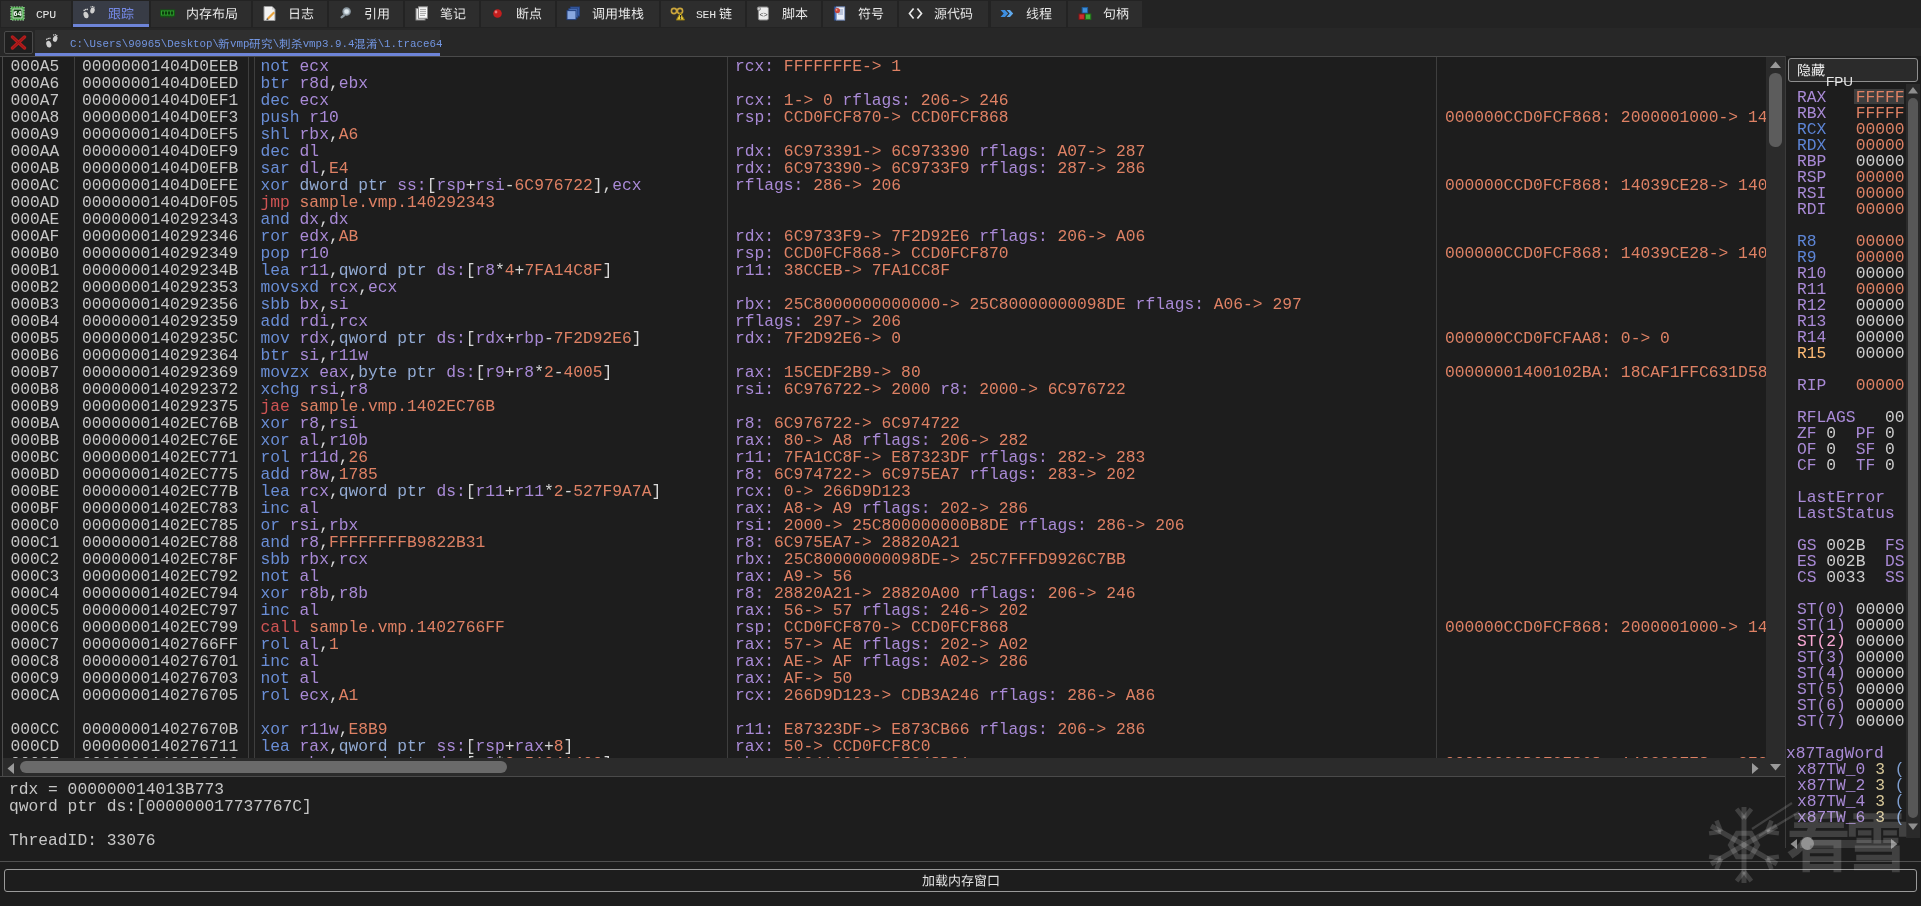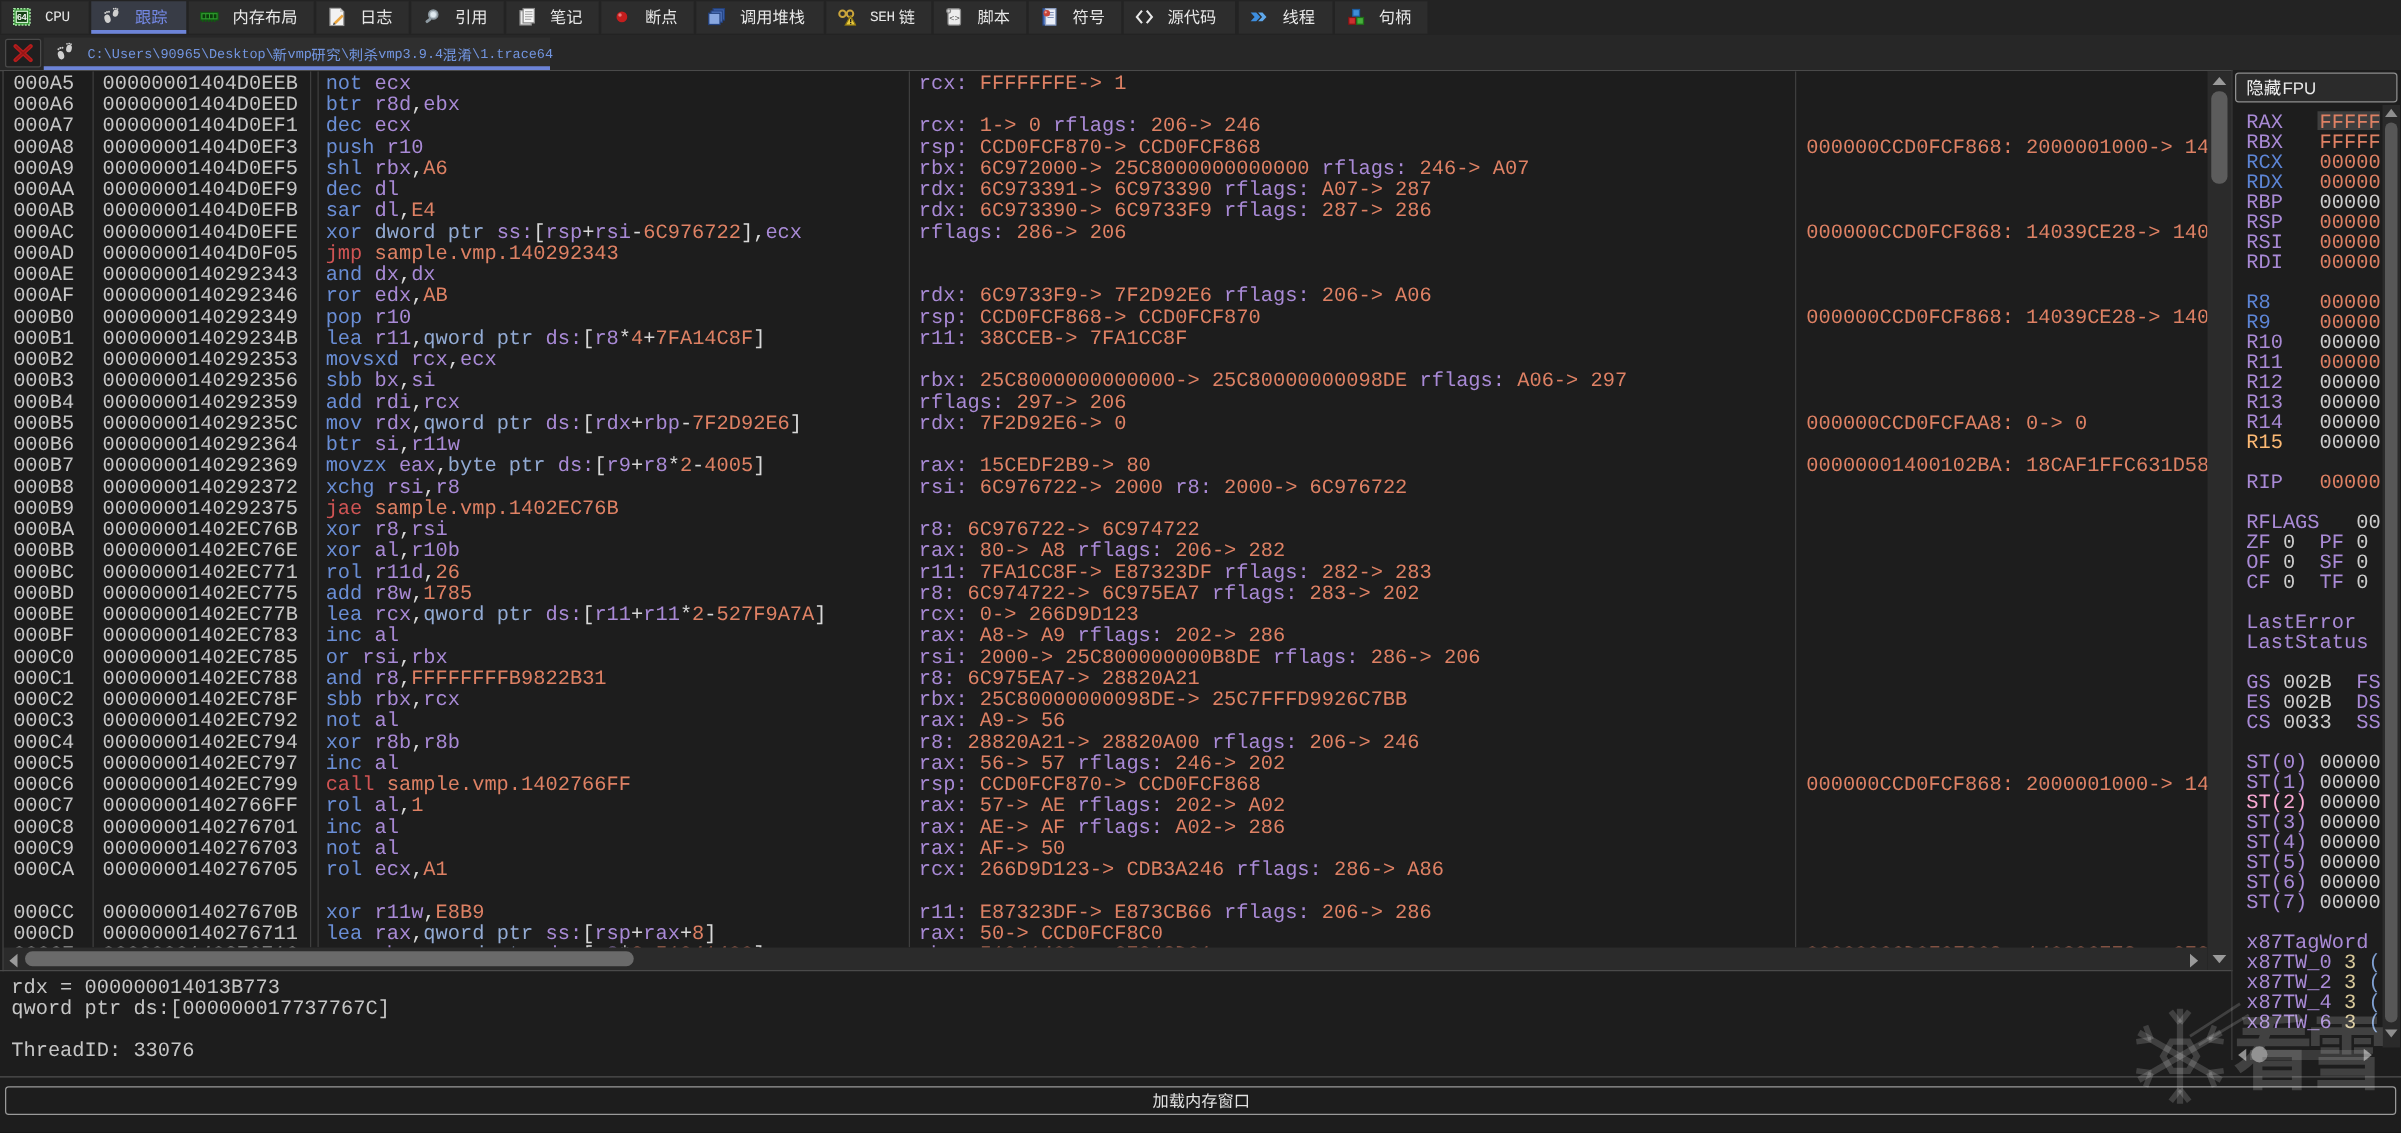--- a/index.html
+++ b/index.html
@@ -280,21 +280,21 @@
 <div class="abs" style="left:3px;top:57px;width:1763px;height:701px;overflow:hidden;background:#1d1d1d">
 <div class="abs" style="left:71px;top:0;width:1px;height:701px;background:#3e3e3e"></div>
 <div class="abs" style="left:245px;top:0;width:1px;height:701px;background:#3e3e3e"></div>
 <div class="abs" style="left:251px;top:0;width:1px;height:701px;background:#3e3e3e"></div>
 <div class="abs" style="left:724px;top:0;width:1px;height:701px;background:#3e3e3e"></div>
 <div class="abs" style="left:1433px;top:0;width:1px;height:701px;background:#3e3e3e"></div>
 <div class="r" style="top:1px"><span class="i">000A5</span><span class="a">00000001404D0EEB</span><span class="d"><b class="mn">not </b><b class="rg">ecx</b></span><span class="g"><b class="rg">rcx:</b><b class="nm"> FFFFFFFE-&gt; 1</b></span></div>
 <div class="r" style="top:18px"><span class="i">000A6</span><span class="a">00000001404D0EED</span><span class="d"><b class="mn">btr </b><b class="rg">r8d</b><b class="pu">,</b><b class="rg">ebx</b></span><span class="g"></span></div>
 <div class="r" style="top:35px"><span class="i">000A7</span><span class="a">00000001404D0EF1</span><span class="d"><b class="mn">dec </b><b class="rg">ecx</b></span><span class="g"><b class="rg">rcx:</b><b class="nm"> 1-&gt; 0 </b><b class="rg">rflags:</b><b class="nm"> 206-&gt; 246</b></span></div>
 <div class="r" style="top:52px"><span class="i">000A8</span><span class="a">00000001404D0EF3</span><span class="d"><b class="mn">push </b><b class="rg">r10</b></span><span class="g"><b class="rg">rsp:</b><b class="nm"> CCD0FCF870-&gt; CCD0FCF868</b></span><span class="m"><b class="nm">000000CCD0FCF868: 2000001000-&gt; 14039CE28</b></span></div>
-<div class="r" style="top:69px"><span class="i">000A9</span><span class="a">00000001404D0EF5</span><span class="d"><b class="mn">shl </b><b class="rg">rbx</b><b class="pu">,</b><b class="nm">A6</b></span><span class="g"><b class="rg">rbx:</b><b class="nm"> 6C972000-&gt; 25C8000000000000 </b><b class="rg">rflags:</b><b class="nm"> 246-&gt; A07</b></span></div>
+<div class="r" style="top:69px"><span class="i">000A9</span><span class="a">00000001404D0EF5</span><span class="d"><b class="mn">shl </b><b class="rg">rbx</b><b class="pu">,</b><b class="nm">A6</b></span></div>
 <div class="r" style="top:86px"><span class="i">000AA</span><span class="a">00000001404D0EF9</span><span class="d"><b class="mn">dec </b><b class="rg">dl</b></span><span class="g"><b class="rg">rdx:</b><b class="nm"> 6C973391-&gt; 6C973390 </b><b class="rg">rflags:</b><b class="nm"> A07-&gt; 287</b></span></div>
 <div class="r" style="top:103px"><span class="i">000AB</span><span class="a">00000001404D0EFB</span><span class="d"><b class="mn">sar </b><b class="rg">dl</b><b class="pu">,</b><b class="nm">E4</b></span><span class="g"><b class="rg">rdx:</b><b class="nm"> 6C973390-&gt; 6C9733F9 </b><b class="rg">rflags:</b><b class="nm"> 287-&gt; 286</b></span></div>
 <div class="r" style="top:120px"><span class="i">000AC</span><span class="a">00000001404D0EFE</span><span class="d"><b class="mn">xor </b><b class="pt">dword ptr </b><b class="rg">ss:</b><b class="pu">[</b><b class="rg">rsp</b><b class="pu">+</b><b class="rg">rsi</b><b class="pu">-</b><b class="nm">6C976722</b><b class="pu">],</b><b class="rg">ecx</b></span><span class="g"><b class="rg">rflags:</b><b class="nm"> 286-&gt; 206</b></span><span class="m"><b class="nm">000000CCD0FCF868: 14039CE28-&gt; 14039CE28</b></span></div>
 <div class="r" style="top:137px"><span class="i">000AD</span><span class="a">00000001404D0F05</span><span class="d"><b class="jm">jmp </b><b class="nm">sample.vmp.140292343</b></span><span class="g"></span></div>
 <div class="r" style="top:154px"><span class="i">000AE</span><span class="a">0000000140292343</span><span class="d"><b class="mn">and </b><b class="rg">dx</b><b class="pu">,</b><b class="rg">dx</b></span><span class="g"></span></div>
 <div class="r" style="top:171px"><span class="i">000AF</span><span class="a">0000000140292346</span><span class="d"><b class="mn">ror </b><b class="rg">edx</b><b class="pu">,</b><b class="nm">AB</b></span><span class="g"><b class="rg">rdx:</b><b class="nm"> 6C9733F9-&gt; 7F2D92E6 </b><b class="rg">rflags:</b><b class="nm"> 206-&gt; A06</b></span></div>
 <div class="r" style="top:188px"><span class="i">000B0</span><span class="a">0000000140292349</span><span class="d"><b class="mn">pop </b><b class="rg">r10</b></span><span class="g"><b class="rg">rsp:</b><b class="nm"> CCD0FCF868-&gt; CCD0FCF870</b></span><span class="m"><b class="nm">000000CCD0FCF868: 14039CE28-&gt; 14039CE28</b></span></div>
 <div class="r" style="top:205px"><span class="i">000B1</span><span class="a">000000014029234B</span><span class="d"><b class="mn">lea </b><b class="rg">r11</b><b class="pu">,</b><b class="pt">qword ptr </b><b class="rg">ds:</b><b class="pu">[</b><b class="rg">r8</b><b class="pu">*</b><b class="nm">4</b><b class="pu">+</b><b class="nm">7FA14C8F</b><b class="pu">]</b></span><span class="g"><b class="rg">r11:</b><b class="nm"> 38CCEB-&gt; 7FA1CC8F</b></span></div>
 <div class="r" style="top:222px"><span class="i">000B2</span><span class="a">0000000140292353</span><span class="d"><b class="mn">movsxd </b><b class="rg">rcx</b><b class="pu">,</b><b class="rg">ecx</b></span><span class="g"></span></div>
 <div class="r" style="top:239px"><span class="i">000B3</span><span class="a">0000000140292356</span><span class="d"><b class="mn">sbb </b><b class="rg">bx</b><b class="pu">,</b><b class="rg">si</b></span><span class="g"><b class="rg">rbx:</b><b class="nm"> 25C8000000000000-&gt; 25C80000000098DE </b><b class="rg">rflags:</b><b class="nm"> A06-&gt; 297</b></span></div>
@@ -356,21 +356,21 @@
         <path transform="translate(5000,0)" d="M124 738H879V-53H792V656H208V-57H124ZM162 111H851V28H162Z"></path>
       </g>
     </svg>
 <div class="abs" style="left:1788px;top:58px;width:130px;height:24px;background:#2b2b2b;border:1px solid #8f8f8f;border-radius:3px"></div>
 <svg width="28" height="15" style="position:absolute;left:1797px;top:63px;overflow:visible">
       <g fill="#f2f2f2" transform="translate(0,12.32) scale(0.014,-0.014)">
         <path transform="translate(0,0)" d="M409 597H901V248H404V311H826V534H409ZM478 168H551V22Q551 6 559 1Q567 -3 596 -3Q603 -3 620 -3Q637 -3 658 -3Q679 -3 698 -3Q716 -3 725 -3Q741 -3 749 2Q757 7 760 25Q764 43 765 80Q776 72 796 64Q816 56 831 53Q827 3 817 -24Q807 -51 787 -61Q767 -71 733 -71Q725 -71 705 -71Q685 -71 660 -71Q636 -71 616 -71Q596 -71 589 -71Q544 -71 520 -63Q496 -55 487 -35Q478 -14 478 22ZM387 172 450 145Q441 115 429 80Q417 44 402 10Q388 -25 371 -52L309 -12Q326 11 340 43Q355 75 367 109Q379 143 387 172ZM543 208 592 250Q620 232 650 209Q680 186 706 164Q733 141 750 124L700 75Q683 94 656 117Q630 141 600 165Q570 189 543 208ZM789 159 852 183Q875 153 896 118Q917 83 935 48Q952 13 962 -14L895 -42Q886 -14 869 21Q852 56 832 92Q811 128 789 159ZM432 456H865V395H432ZM79 798H315V725H152V-81H79ZM294 798H308L320 801L372 770Q358 729 342 682Q325 636 308 590Q291 544 274 504Q328 443 345 390Q362 336 362 290Q362 249 353 219Q343 188 322 173Q311 166 298 161Q284 157 269 154Q238 151 202 153Q201 167 196 188Q191 209 182 224Q199 223 213 222Q227 222 238 223Q258 224 269 232Q281 240 285 258Q290 276 290 298Q290 339 272 388Q254 437 202 495Q215 529 228 568Q241 606 254 644Q266 682 276 716Q287 750 294 776ZM557 760H775V698H509ZM539 832 614 819Q579 756 529 691Q478 627 411 570Q404 578 395 587Q386 596 376 605Q367 613 358 618Q420 666 466 724Q512 783 539 832ZM754 760H770L781 763L830 730Q813 701 789 669Q765 637 740 608Q715 579 693 557Q683 564 667 574Q652 584 640 590Q660 610 682 638Q703 666 722 695Q742 723 754 746Z"></path>
         <path transform="translate(1000,0)" d="M59 772H942V704H59ZM262 599H953V529H262ZM117 424H254V358H117ZM40 278H250V210H40ZM371 88H649V33H371ZM295 841H375V636H295ZM622 841H702V635H622ZM482 440H540V320H482ZM84 593H146V328H84ZM482 187H540V65H482ZM378 348H640V159H378V211H581V295H378ZM343 470H640V415H403V-26H343ZM225 599H294V318Q294 258 289 186Q284 113 269 43Q254 -27 223 -83Q217 -78 205 -71Q194 -64 182 -58Q170 -52 162 -49Q191 5 204 69Q218 133 222 198Q225 263 225 319ZM656 663H729Q730 493 743 367Q757 240 778 156Q800 72 825 31Q851 -11 877 -11Q888 -10 894 0Q901 11 905 38Q910 66 912 115Q924 104 940 94Q955 84 969 79Q964 12 952 -23Q940 -58 921 -71Q902 -83 871 -83Q822 -83 784 -33Q746 17 719 112Q692 208 676 347Q660 485 656 663ZM773 660 821 697Q847 681 875 660Q903 639 918 620L867 580Q853 598 826 621Q799 644 773 660ZM833 470 905 458Q867 278 792 141Q718 5 603 -83Q598 -76 587 -67Q576 -58 564 -48Q552 -39 543 -34Q659 45 729 174Q800 303 833 470ZM94 254H155V167Q155 131 149 87Q144 43 129 -1Q113 -46 82 -82Q73 -73 58 -63Q43 -54 32 -47Q59 -15 72 24Q86 62 90 100Q94 138 94 169Z"></path>
       </g>
     </svg>
-<span class="abs" style="left:1826px;top:63px;font-size:13.5px;line-height:15px;color:#e8e8e8;font-family:'Liberation Sans',sans-serif">FPU</span>
+<span class="abs" style="left:1826px;top:74px;font-size:13.5px;line-height:15px;color:#e8e8e8;font-family:'Liberation Sans',sans-serif">FPU</span>
 <div class="abs" style="left:1786px;top:84px;width:118px;height:752px;overflow:hidden">
 <div class="abs" style="left:68px;top:5px;width:50px;height:15px;background:#3e3e3e"></div>
 <div class="rrow" style="left:11px;top:6px"><b style="color:#a98ad6">RAX   </b><b style="color:#de8164">FFFFFFFFFFFFFFFE</b></div>
 <div class="rrow" style="left:11px;top:22px"><b style="color:#a98ad6">RBX   </b><b style="color:#de8164">FFFFFFFFFFFFFFFF</b></div>
 <div class="rrow" style="left:11px;top:38px"><b style="color:#5d85d6">RCX   </b><b style="color:#de8164">0000000000000000</b></div>
 <div class="rrow" style="left:11px;top:54px"><b style="color:#5d85d6">RDX   </b><b style="color:#de8164">0000000000000000</b></div>
 <div class="rrow" style="left:11px;top:70px"><b style="color:#a98ad6">RBP   </b><b style="color:#cccccc">0000000000000000</b></div>
 <div class="rrow" style="left:11px;top:86px"><b style="color:#a98ad6">RSP   </b><b style="color:#de8164">0000000000000000</b></div>
 <div class="rrow" style="left:11px;top:102px"><b style="color:#a98ad6">RSI   </b><b style="color:#de8164">0000000000000000</b></div>
 <div class="rrow" style="left:11px;top:118px"><b style="color:#a98ad6">RDI   </b><b style="color:#de8164">0000000000000000</b></div>
@@ -393,21 +393,21 @@
 <div class="rrow" style="left:11px;top:470px"><b style="color:#a98ad6">ES</b><b style="color:#cccccc"> 002B  </b><b style="color:#a98ad6">DS</b></div>
 <div class="rrow" style="left:11px;top:486px"><b style="color:#a98ad6">CS</b><b style="color:#cccccc"> 0033  </b><b style="color:#a98ad6">SS</b></div>
 <div class="rrow" style="left:11px;top:518px"><b style="color:#a98ad6">ST(0)</b><b style="color:#cccccc"> 00000000000000000000</b></div>
 <div class="rrow" style="left:11px;top:534px"><b style="color:#a98ad6">ST(1)</b><b style="color:#cccccc"> 00000000000000000000</b></div>
 <div class="rrow" style="left:11px;top:550px"><b style="color:#f9a8d4">ST(2)</b><b style="color:#cccccc"> 00000000000000000000</b></div>
 <div class="rrow" style="left:11px;top:566px"><b style="color:#a98ad6">ST(3)</b><b style="color:#cccccc"> 00000000000000000000</b></div>
 <div class="rrow" style="left:11px;top:582px"><b style="color:#a98ad6">ST(4)</b><b style="color:#cccccc"> 00000000000000000000</b></div>
 <div class="rrow" style="left:11px;top:598px"><b style="color:#a98ad6">ST(5)</b><b style="color:#cccccc"> 00000000000000000000</b></div>
 <div class="rrow" style="left:11px;top:614px"><b style="color:#a98ad6">ST(6)</b><b style="color:#cccccc"> 00000000000000000000</b></div>
 <div class="rrow" style="left:11px;top:630px"><b style="color:#a98ad6">ST(7)</b><b style="color:#cccccc"> 00000000000000000000</b></div>
-<div class="rrow" style="left:11px;top:662px"><b style="color:#a98ad6">x87TagWord</b></div>
+<div class="rrow" style="left:0;top:662px"><b style="color:#a98ad6">x87TagWord</b></div>
 <div class="rrow" style="left:11px;top:678px"><b style="color:#a98ad6">x87TW_0</b><b style="color:#d9c99a"> 3 </b><b style="color:#7f9fd0">(</b></div>
 <div class="rrow" style="left:11px;top:694px"><b style="color:#a98ad6">x87TW_2</b><b style="color:#d9c99a"> 3 </b><b style="color:#7f9fd0">(</b></div>
 <div class="rrow" style="left:11px;top:710px"><b style="color:#a98ad6">x87TW_4</b><b style="color:#d9c99a"> 3 </b><b style="color:#7f9fd0">(</b></div>
 <div class="rrow" style="left:11px;top:726px"><b style="color:#a98ad6">x87TW_6</b><b style="color:#d9c99a"> 3 </b><b style="color:#7f9fd0">(</b></div>
 </div>
 <div class="abs" style="left:1906px;top:84px;width:14px;height:754px;background:#2a2a2a"></div>
 <svg class="abs" style="left:1907px;top:86px" width="12" height="9">
       <path d="M6 1 L11 7.5 L1 7.5 Z" fill="#8f8f8f"></path>
     </svg>
 <div class="abs" style="left:1908px;top:98px;width:10px;height:720px;background:#575757;border-radius:5px"></div>

